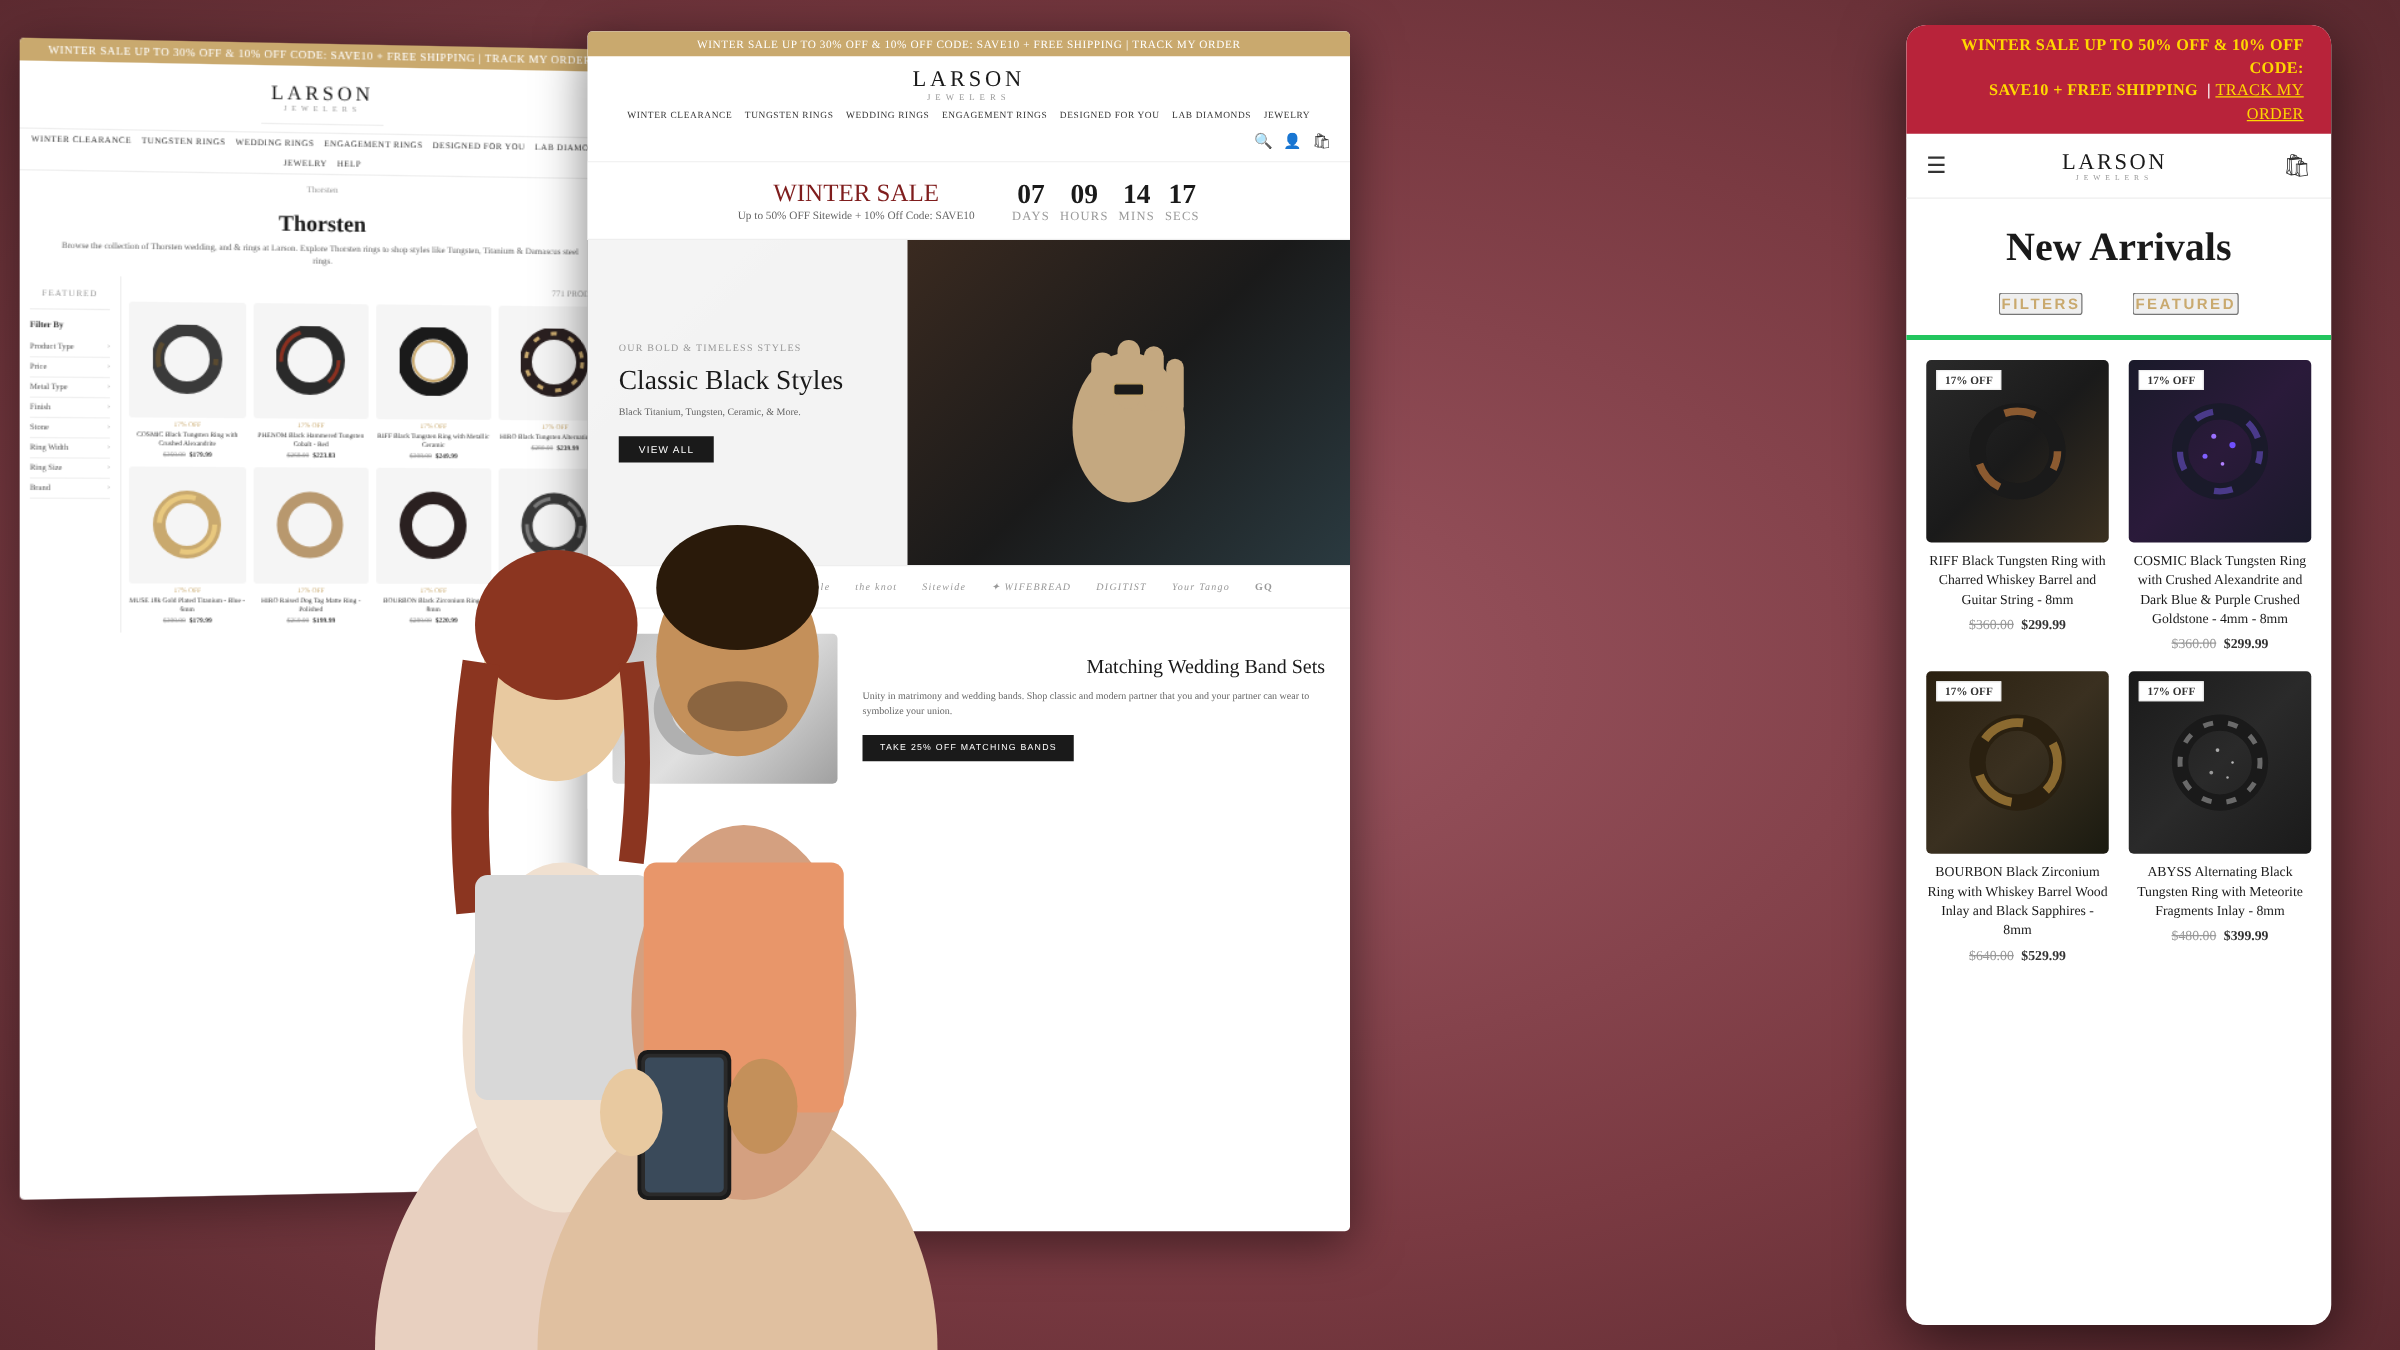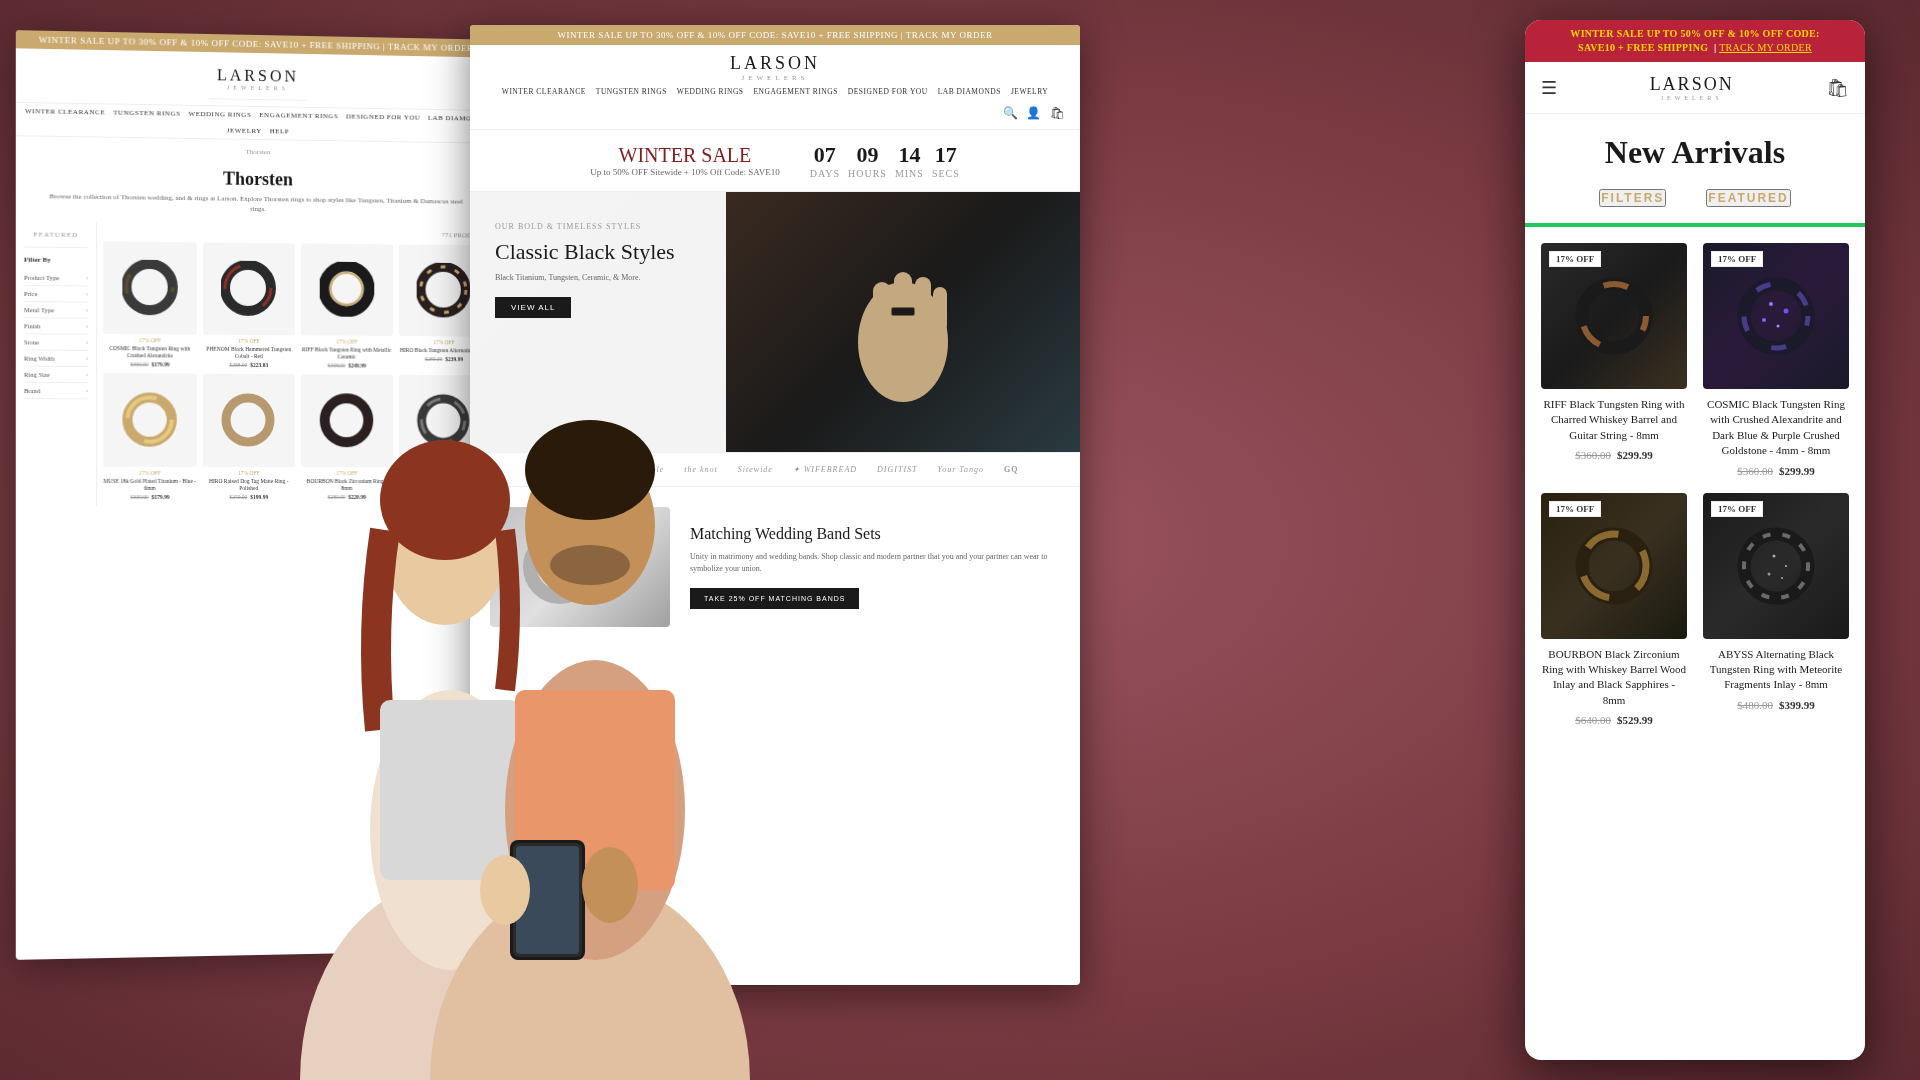--- a/index.html
+++ b/index.html
@@ -303,21 +303,21 @@
     }
     .mid-hero-overlay {
       position: absolute;
       left: 0; top: 0;
       width: 45%;
       height: 100%;
       background: rgba(255,255,255,0.95);
       padding: 30px 25px;
       display: flex;
       flex-direction: column;
-      justify-content: flex-start;
+      justify-content: center;
     }
     .mid-hero-tag {
       font-size: 8px;
       color: #999;
       text-transform: uppercase;
       letter-spacing: 1px;
       margin-bottom: 8px;
     }
     .mid-hero-title {
       font-size: 22px;
@@ -390,20 +390,21 @@
       overflow: hidden;
     }
     .mid-matching-text {
       flex: 1;
     }
     .mid-matching-title {
       font-size: 16px;
       font-family: 'Georgia', serif;
       color: #1a1a1a;
       margin-bottom: 8px;
+      text-align: right;
     }
     .mid-matching-sub {
       font-size: 8px;
       color: #666;
       margin-bottom: 12px;
       line-height: 1.5;
     }
     .mid-matching-btn {
       display: inline-block;
       background: #1a1a1a;
@@ -438,23 +439,23 @@
       color: #fff;
       font-size: 9px;
       font-family: 'Georgia', serif;
       letter-spacing: 1px;
     }
 
     
     .mob-banner {
       background: #B8233A;
       color: #fff;
-      text-align: center;
-      font-size: 10px;
-      padding: 7px 12px;
+      text-align: right;
+      font-size: 13px;
+      padding: 7px 22px;
       font-weight: bold;
       letter-spacing: 0.3px;
       line-height: 1.4;
     }
     .mob-banner span {
       color: #FFD700;
     }
     .mob-banner .track {
       font-weight: normal;
       text-decoration: underline;

